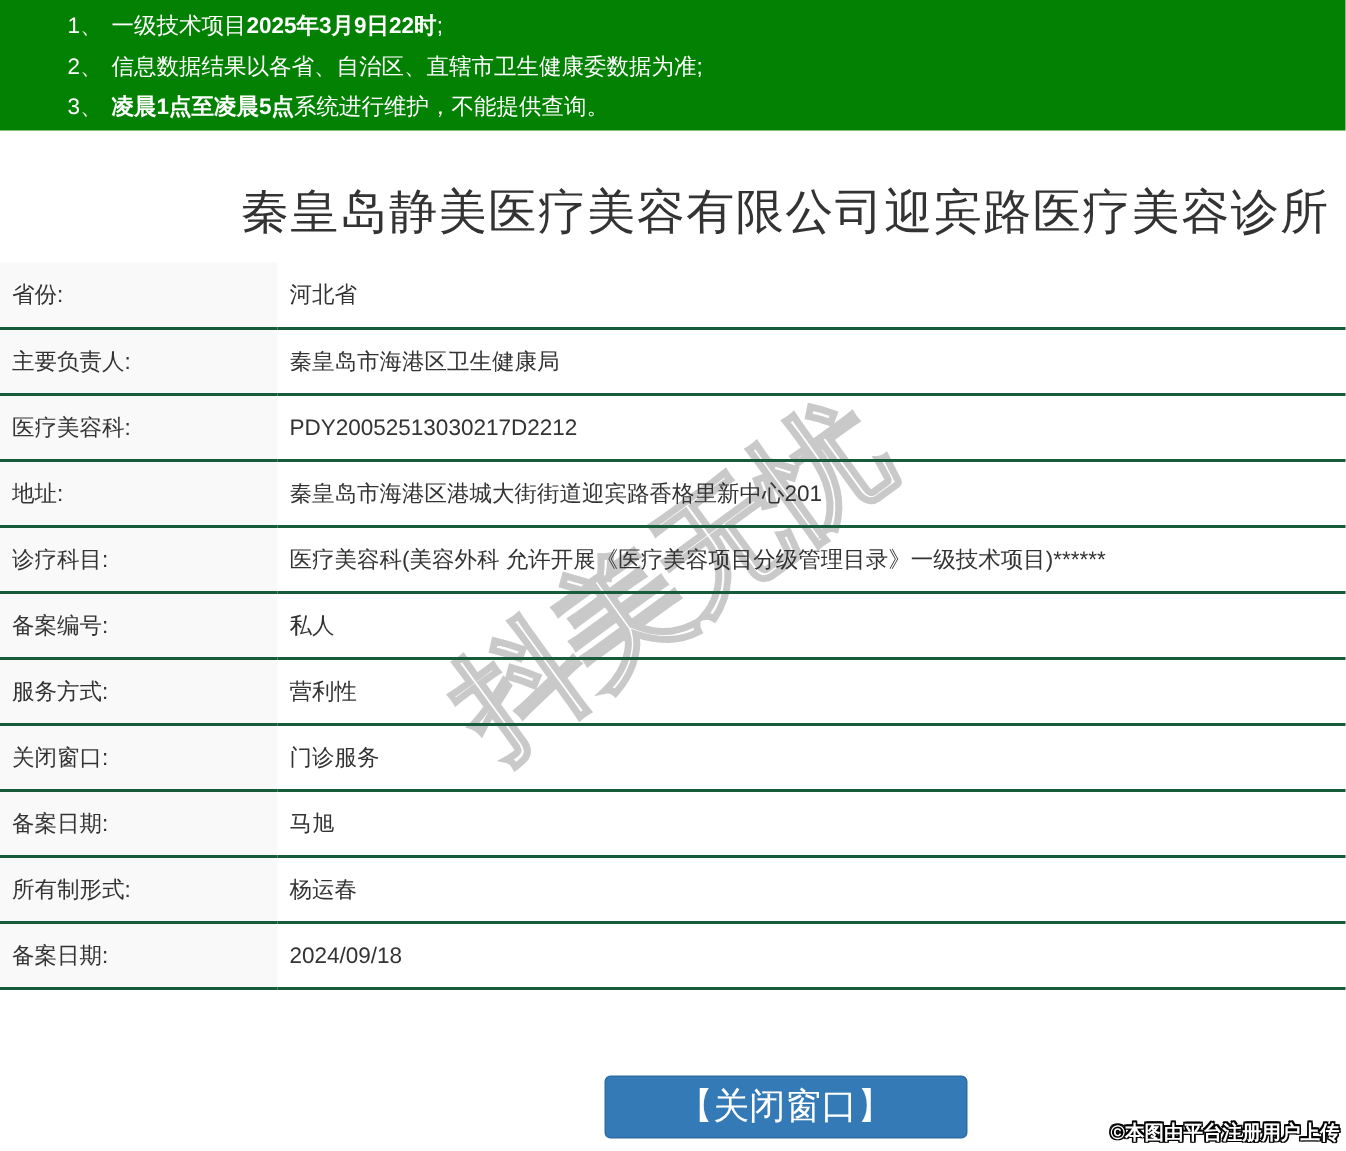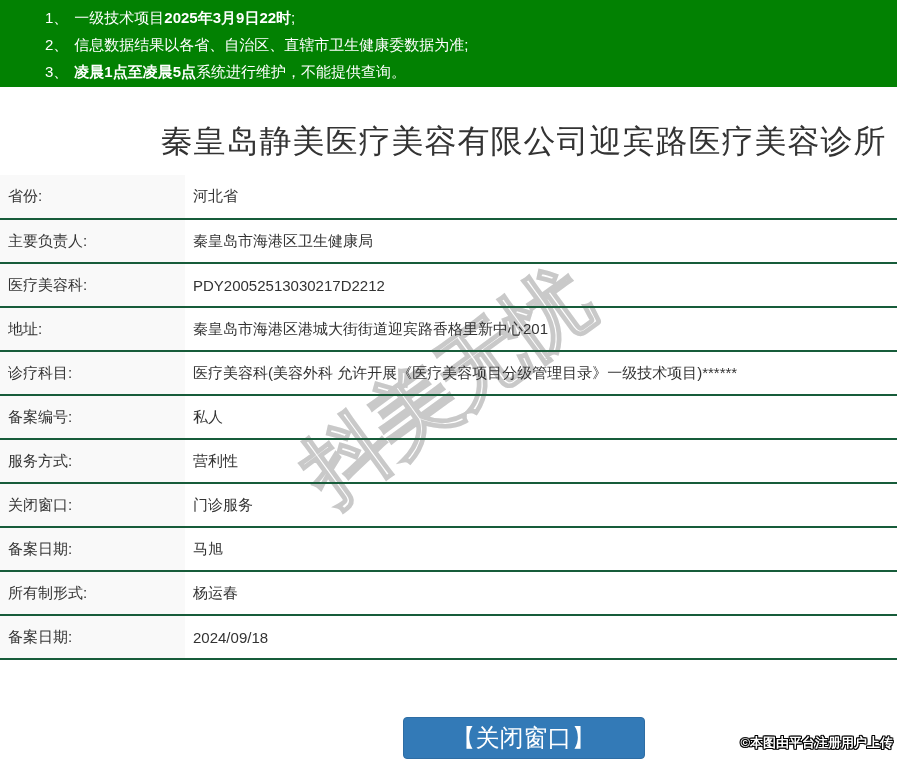--- a/index.html
+++ b/index.html
@@ -100,21 +100,21 @@
     text-shadow: 0 0 1px #cccccc;
     white-space: nowrap;
     z-index: 1;
     pointer-events: none;
   }
 
   
   .credit {
     position: absolute;
     right: 4px;
-    bottom: 15px;
+    bottom: 3px;
     font-size: 13px;
     font-weight: 700;
     color: #ffffff;
     text-shadow:
       -1px -1px 0 #000, 1px -1px 0 #000,
       -1px 1px 0 #000, 1px 1px 0 #000,
       0 -1px 0 #000, 0 1px 0 #000,
       -1px 0 0 #000, 1px 0 0 #000;
     z-index: 10;
     white-space: nowrap;

